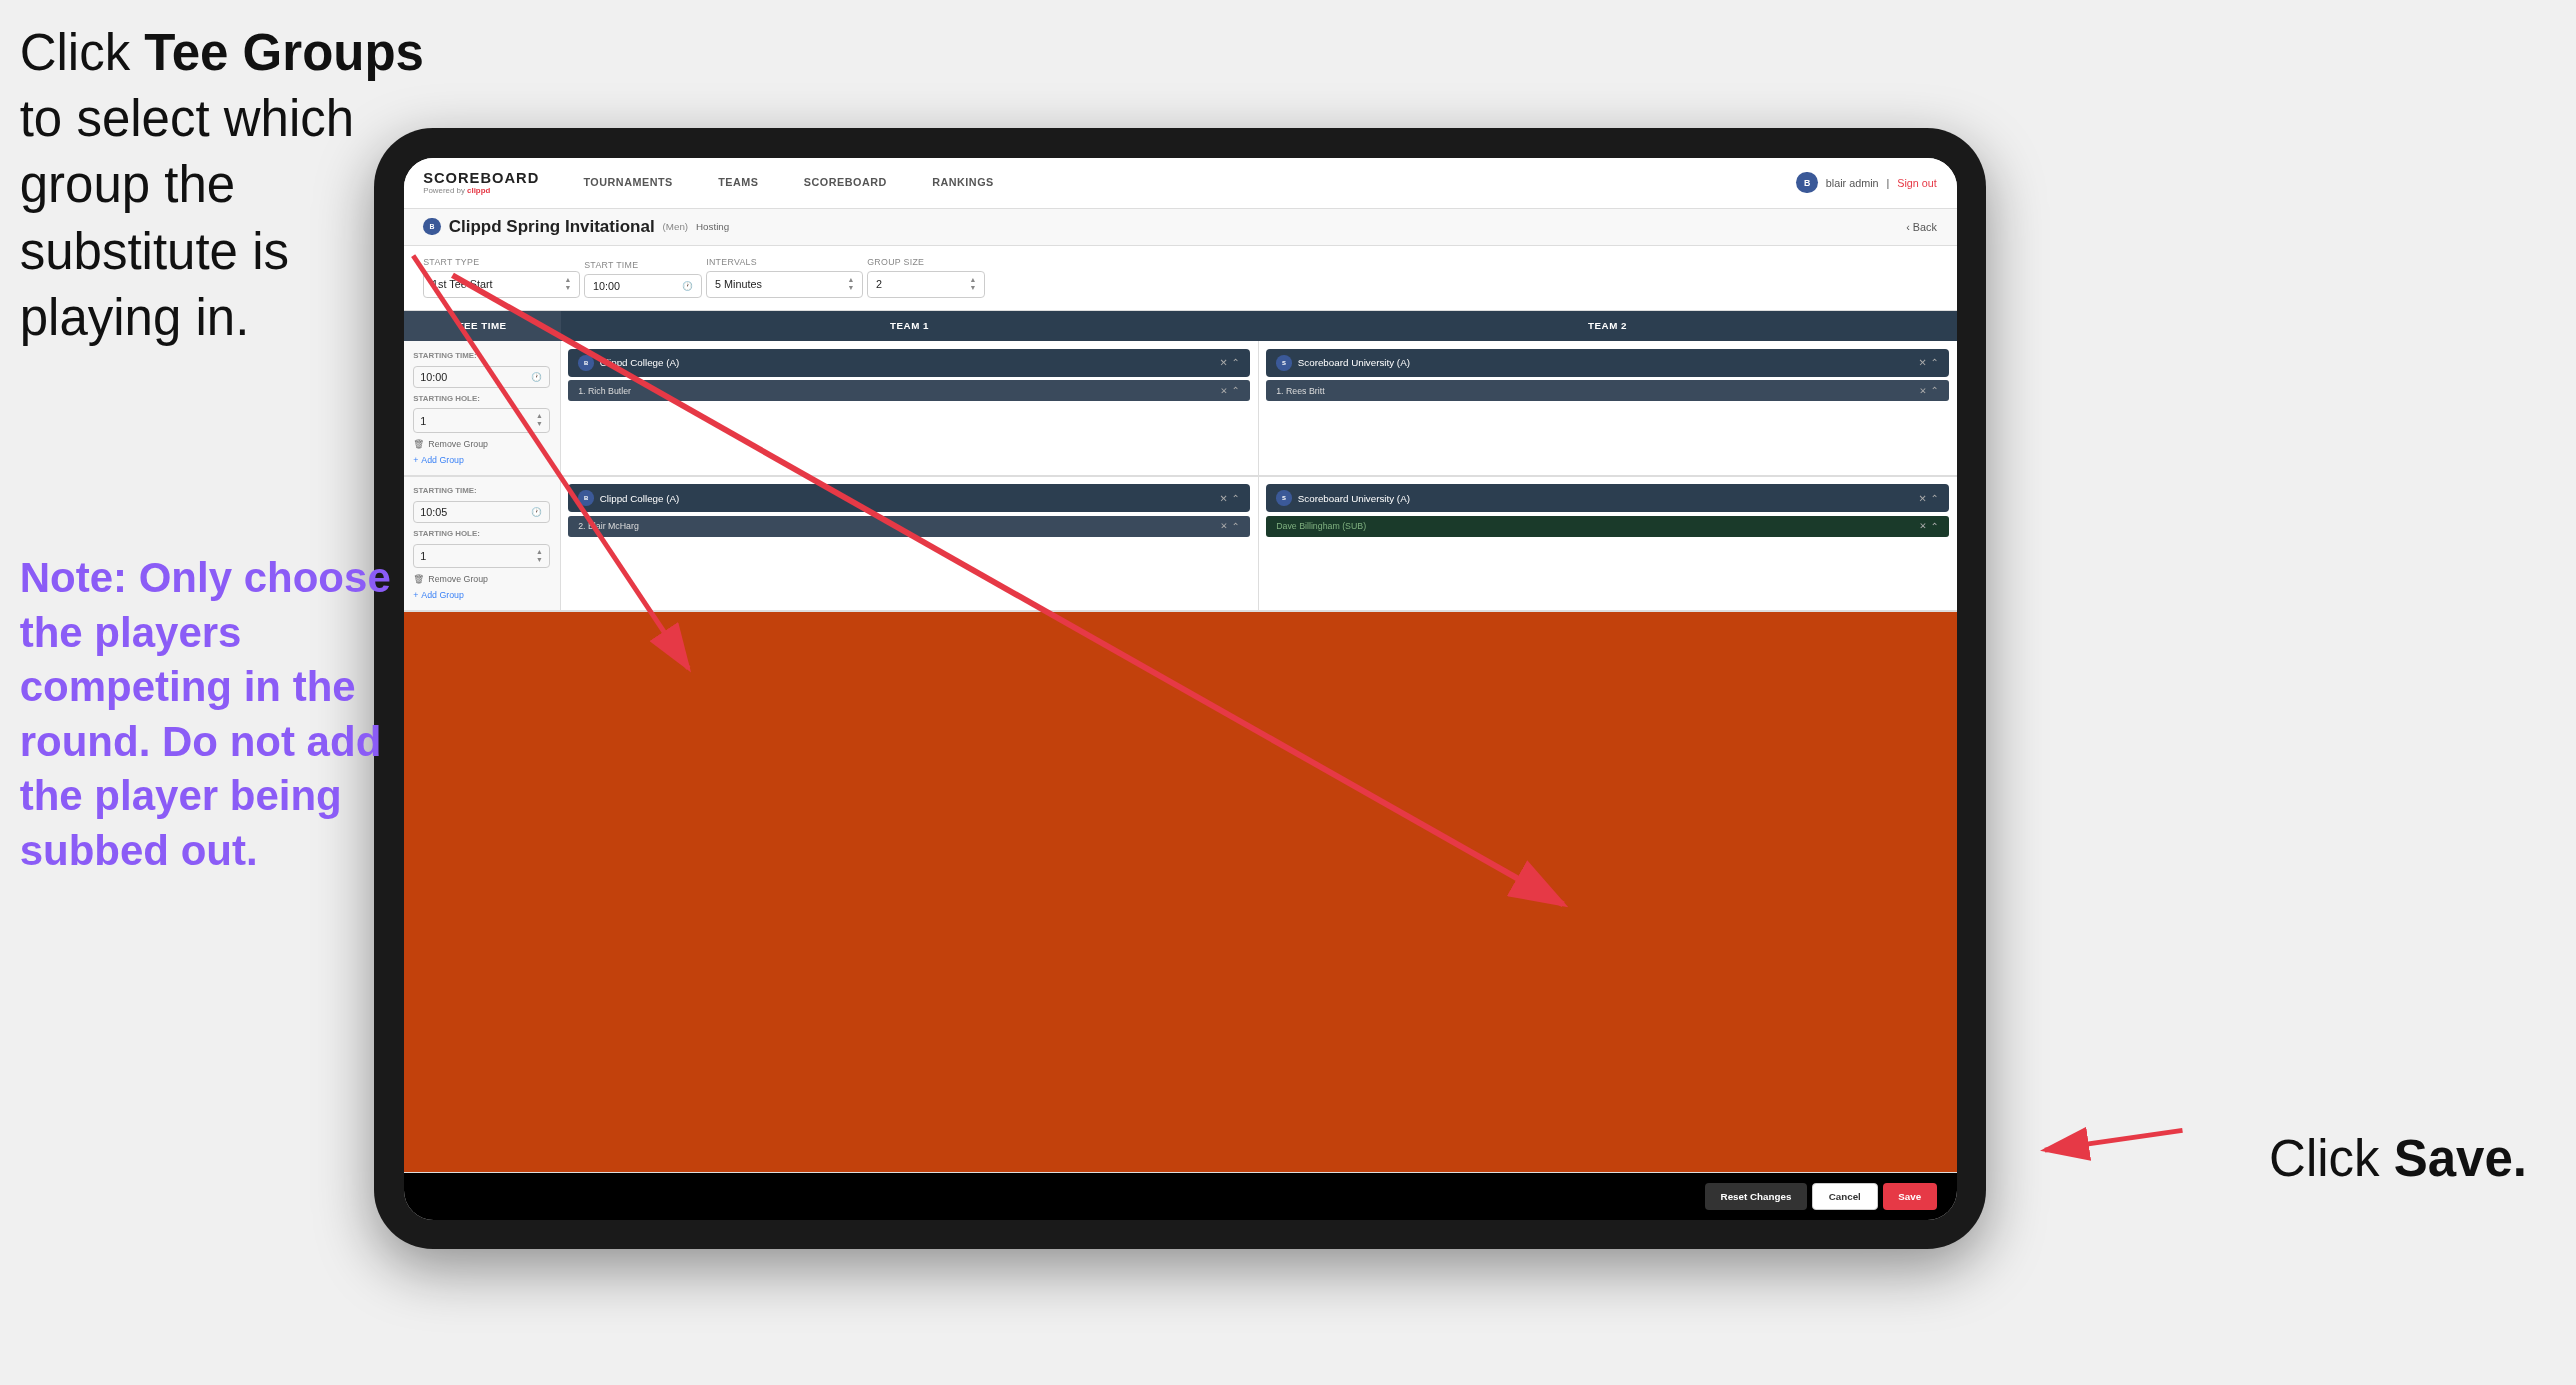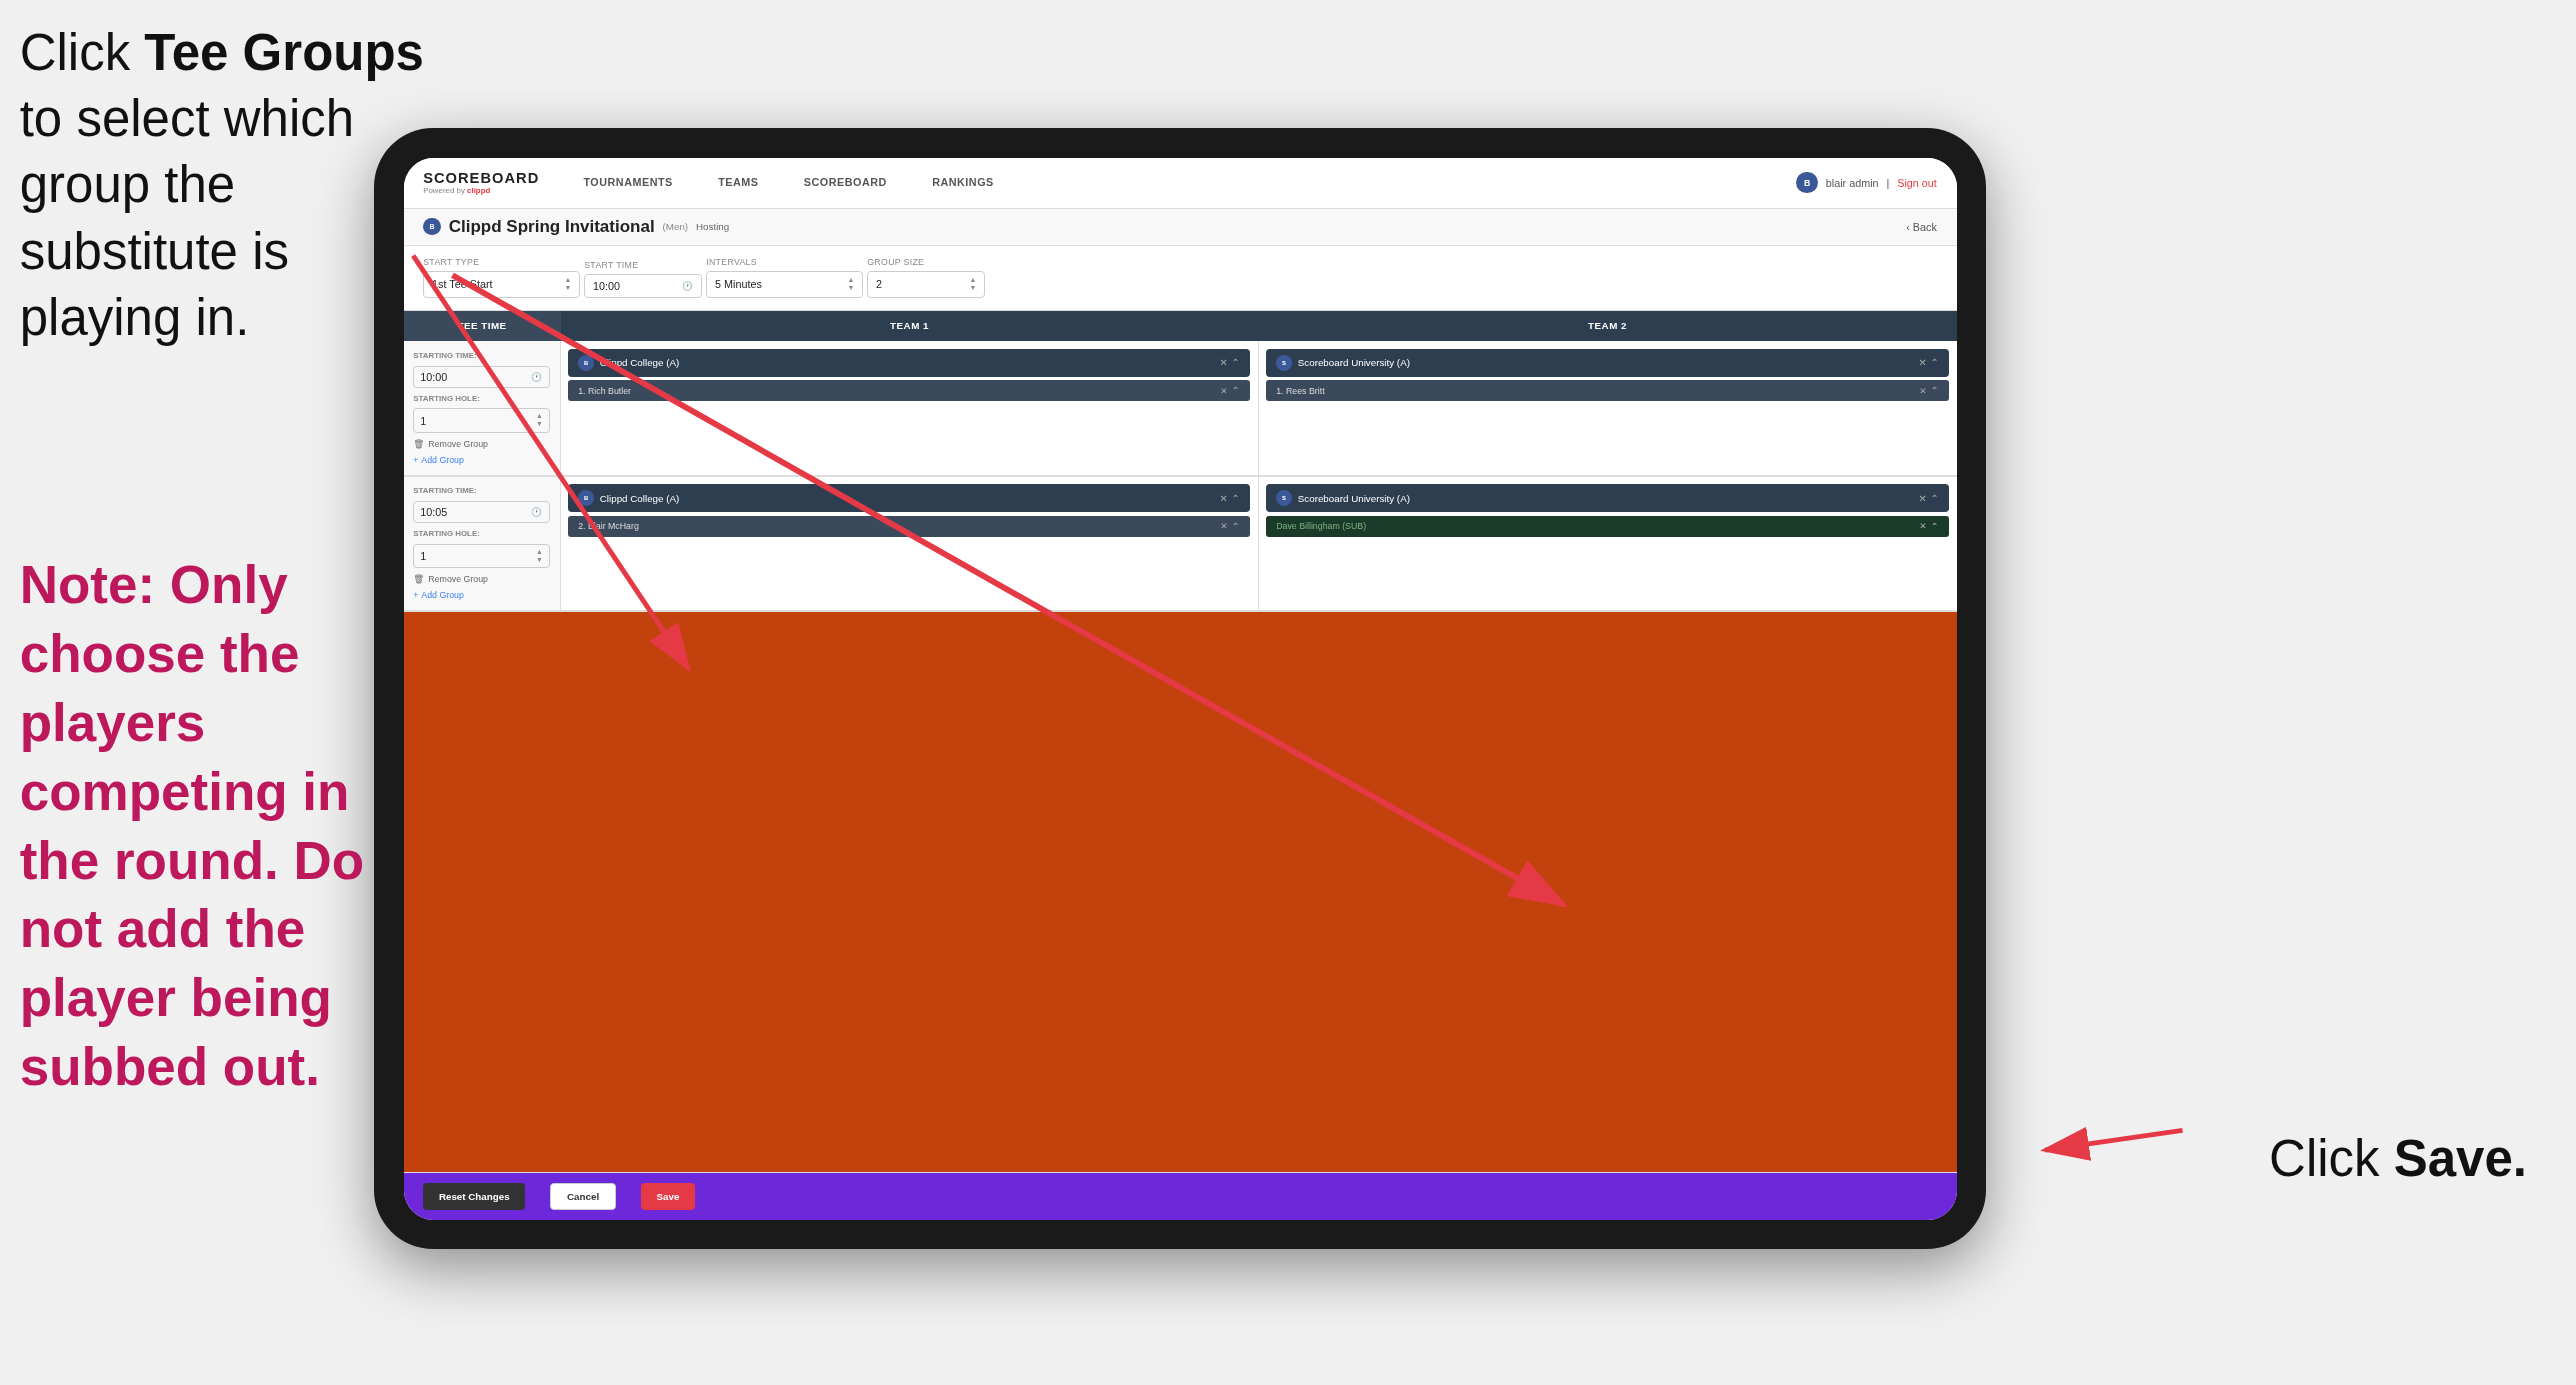--- a/index.html
+++ b/index.html
@@ -22,23 +22,23 @@
       color: #111;
       max-width: 413px;
       z-index: 10;
     }
     .instruction-text b { font-weight: 800; }
 
     .note-text {
       position: absolute;
       top: 551px;
       left: 19.7px;
-      font-size: 53px;
+      font-size: 42px;
       line-height: 1.3;
-      color: #be185d;
+      color: #8b5cf6;
       max-width: 413px;
       z-index: 10;
     }
     .note-text b { font-weight: 800; }
 
     
     .arrow-svg {
       position: absolute;
       top: 0;
       left: 0;
@@ -375,25 +375,26 @@
       color: #aaa;
       cursor: pointer;
     }
     .player-sub {
       background: #1a3a2a;
     }
     .player-sub .player-card-name { color: #7fb07f; }
 
     
     .bottom-bar {
-      background: #6d28d9;
+      background: #000000;
       border-top: 1px solid #ddd;
       padding: 9.8px 19.7px;
       display: flex;
-      gap: 25px;
+      justify-content: flex-end;
+      gap: 5px;
       flex-shrink: 0;
     }
     .btn-reset {
       background: #333;
       color: #fff;
       border: none;
       border-radius: 3.9px;
       padding: 6.9px 15.7px;
       font-size: 9.8px;
       font-weight: 600;

